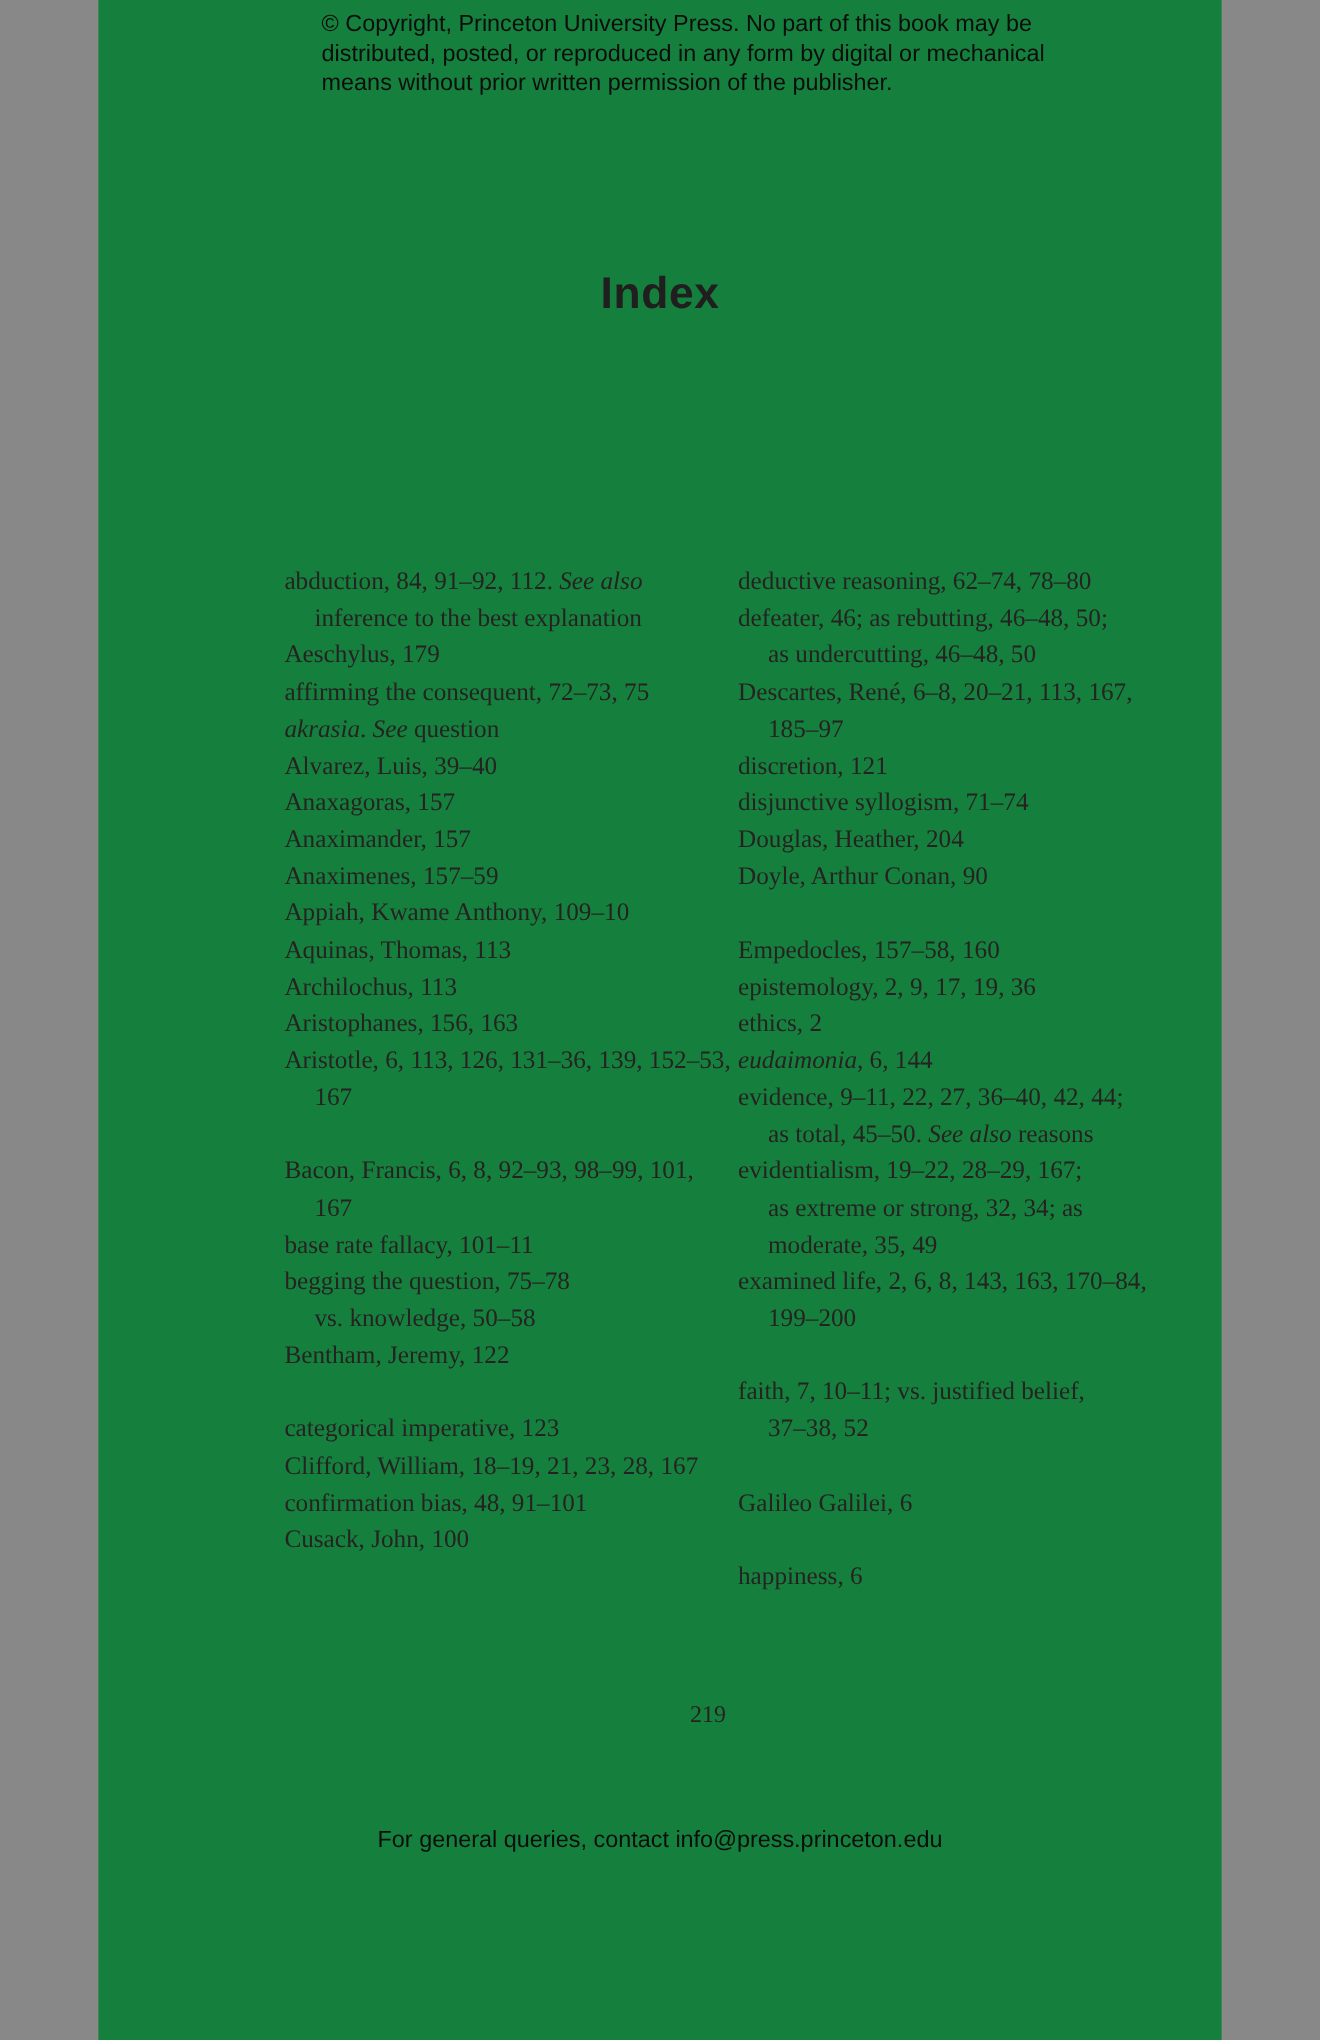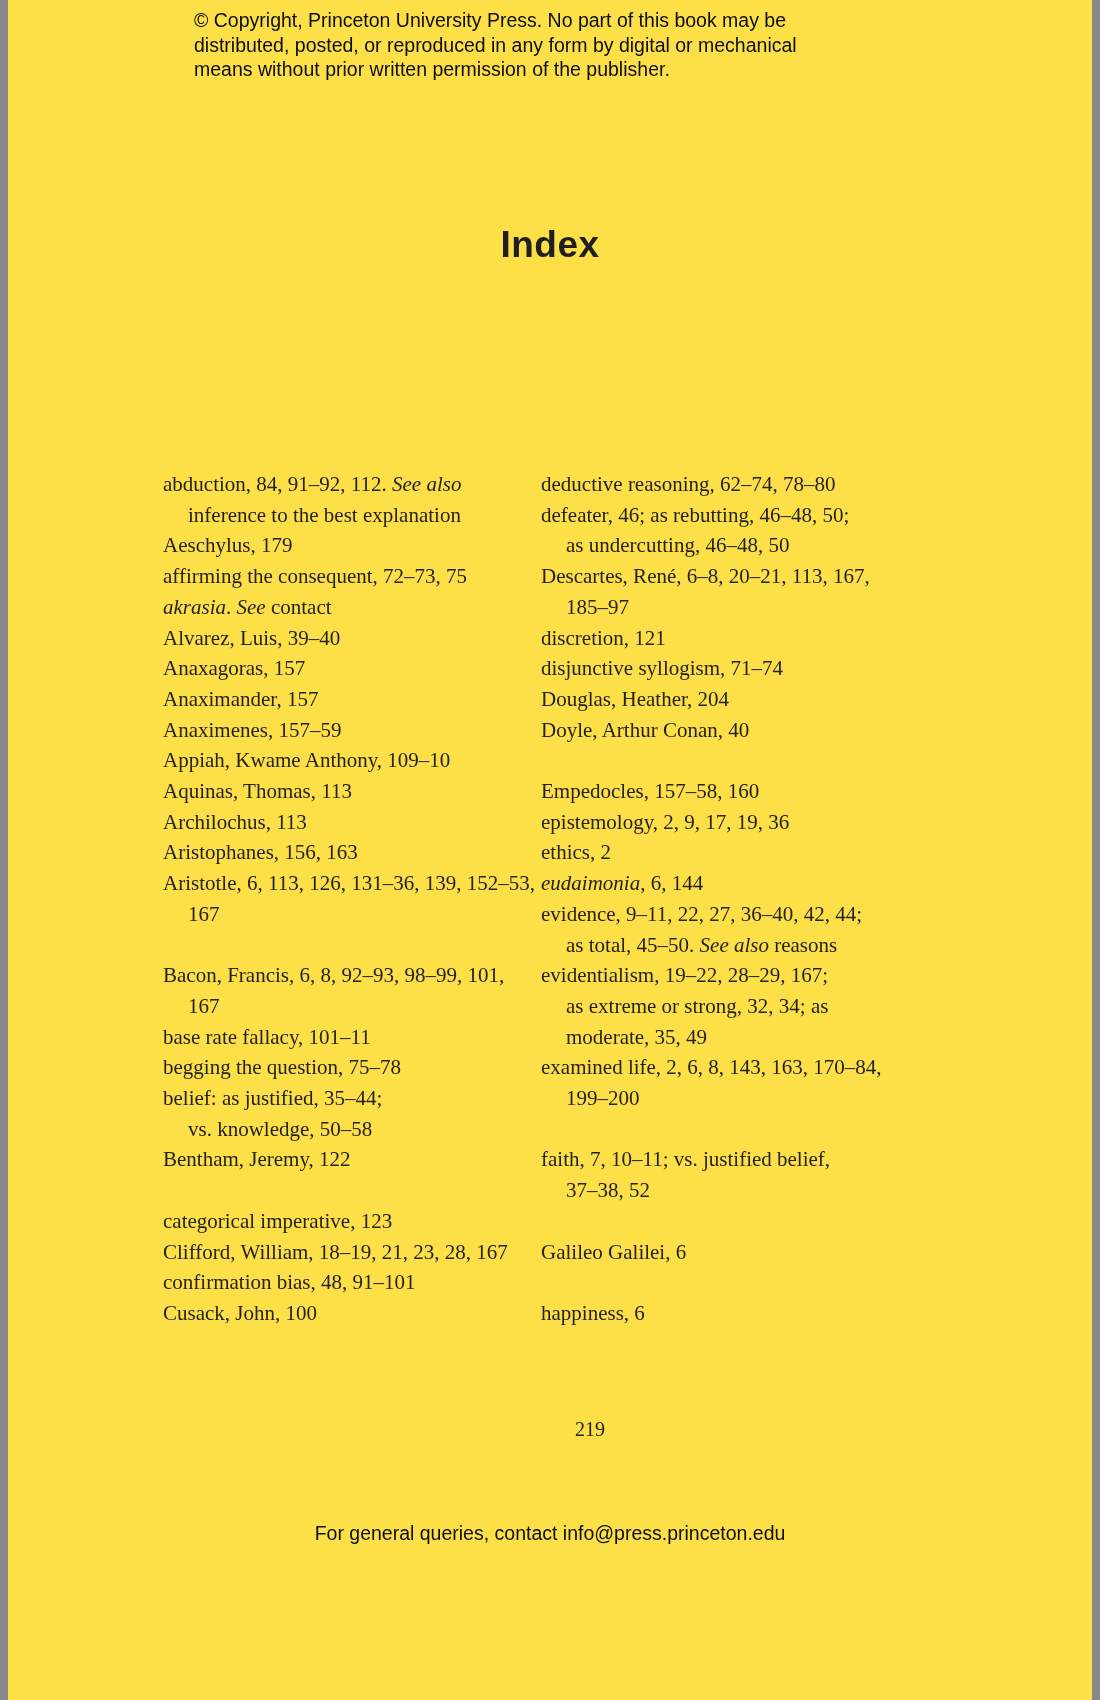--- a/index.html
+++ b/index.html
@@ -1,18 +1,18 @@
 <!DOCTYPE html>
 <html><head>
 <meta charset="utf-8">
 <style>
   html,body { margin:0; padding:0; background:#888; }
   .page {
-    position:relative; width:1084px; height:1700px; margin:0 auto;
-    background:#fde047; color:#1e1c1c; overflow:hidden;
+    position:relative; width:936px; height:1700px; margin:0 auto;
+    background:#15803d; color:#1e1c1c; overflow:hidden;
   }
   .copyright {
     position:absolute; left:186px; top:8px;
     font-family:"Liberation Sans", sans-serif;
     font-size:19.5px; line-height:24.5px; color:#0d0d0d;
   }
   .page-title {
     position:absolute; top:224px; left:0; width:100%;
     text-align:center; font-family:"Liberation Sans", sans-serif;
     font-size:37px; font-weight:bold; letter-spacing:0.5px; color:#201e1e;
@@ -49,53 +49,52 @@
     </div>
 
   <div class="page-title">Index</div>
 
   <div class="columns">
     <div class="col" id="col-left">
         <div class="line"><span>abduction, 84, 91–92, 112. </span><i>See also</i></div>
         <div class="line indent"><span>inference to the best explanation</span></div>
         <div class="line"><span>Aeschylus, 179</span></div>
         <div class="line"><span>affirming the consequent, 72–73, 75</span></div>
-        <div class="line"><i>akrasia</i><span>. </span><i>See</i><span> contact</span></div>
+        <div class="line"><i>akrasia</i><span>. </span><i>See</i><span> question</span></div>
         <div class="line"><span>Alvarez, Luis, 39–40</span></div>
         <div class="line"><span>Anaxagoras, 157</span></div>
         <div class="line"><span>Anaximander, 157</span></div>
         <div class="line"><span>Anaximenes, 157–59</span></div>
         <div class="line"><span>Appiah, Kwame Anthony, 109–10</span></div>
         <div class="line"><span>Aquinas, Thomas, 113</span></div>
         <div class="line"><span>Archilochus, 113</span></div>
         <div class="line"><span>Aristophanes, 156, 163</span></div>
         <div class="line"><span>Aristotle, 6, 113, 126, 131–36, 139, 152–53,</span></div>
         <div class="line indent"><span>167</span></div>
         <div class="line gap"><span>Bacon, Francis, 6, 8, 92–93, 98–99, 101,</span></div>
         <div class="line indent"><span>167</span></div>
         <div class="line"><span>base rate fallacy, 101–11</span></div>
         <div class="line"><span>begging the question, 75–78</span></div>
-        <div class="line"><span>belief: as justified, 35–44;</span></div>
         <div class="line indent"><span>vs. knowledge, 50–58</span></div>
         <div class="line"><span>Bentham, Jeremy, 122</span></div>
         <div class="line gap"><span>categorical imperative, 123</span></div>
         <div class="line"><span>Clifford, William, 18–19, 21, 23, 28, 167</span></div>
         <div class="line"><span>confirmation bias, 48, 91–101</span></div>
         <div class="line"><span>Cusack, John, 100</span></div>
       </div>
     <div class="col" id="col-right">
         <div class="line"><span>deductive reasoning, 62–74, 78–80</span></div>
         <div class="line"><span>defeater, 46; as rebutting, 46–48, 50;</span></div>
         <div class="line indent"><span>as undercutting, 46–48, 50</span></div>
         <div class="line"><span>Descartes, René, 6–8, 20–21, 113, 167,</span></div>
         <div class="line indent"><span>185–97</span></div>
         <div class="line"><span>discretion, 121</span></div>
         <div class="line"><span>disjunctive syllogism, 71–74</span></div>
         <div class="line"><span>Douglas, Heather, 204</span></div>
-        <div class="line"><span>Doyle, Arthur Conan, 40</span></div>
+        <div class="line"><span>Doyle, Arthur Conan, 90</span></div>
         <div class="line gap"><span>Empedocles, 157–58, 160</span></div>
         <div class="line"><span>epistemology, 2, 9, 17, 19, 36</span></div>
         <div class="line"><span>ethics, 2</span></div>
         <div class="line"><i>eudaimonia</i><span>, 6, 144</span></div>
         <div class="line"><span>evidence, 9–11, 22, 27, 36–40, 42, 44;</span></div>
         <div class="line indent"><span>as total, 45–50. </span><i>See also</i><span> reasons</span></div>
         <div class="line"><span>evidentialism, 19–22, 28–29, 167;</span></div>
         <div class="line indent"><span>as extreme or strong, 32, 34; as</span></div>
         <div class="line indent"><span>moderate, 35, 49</span></div>
         <div class="line"><span>examined life, 2, 6, 8, 143, 163, 170–84,</span></div>

